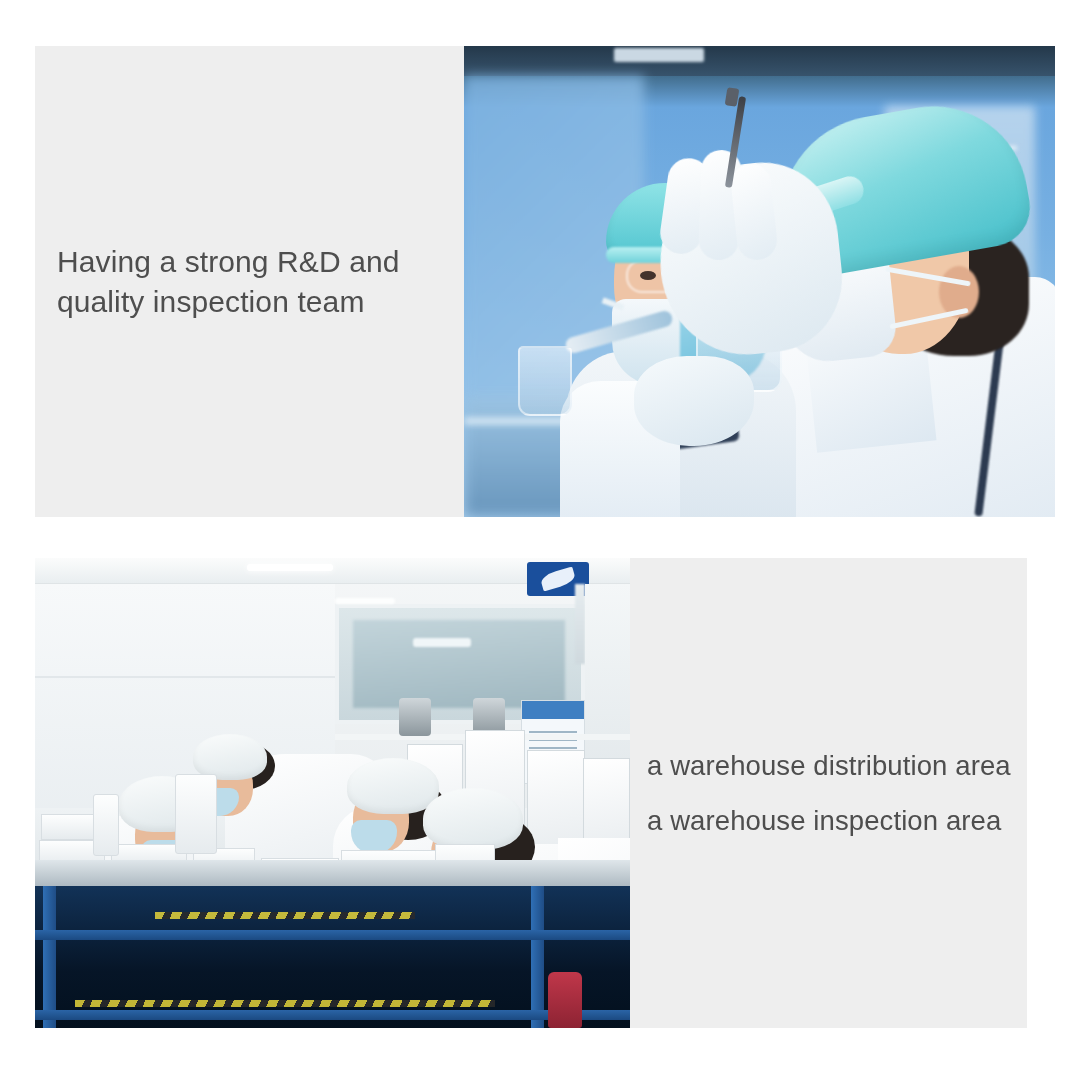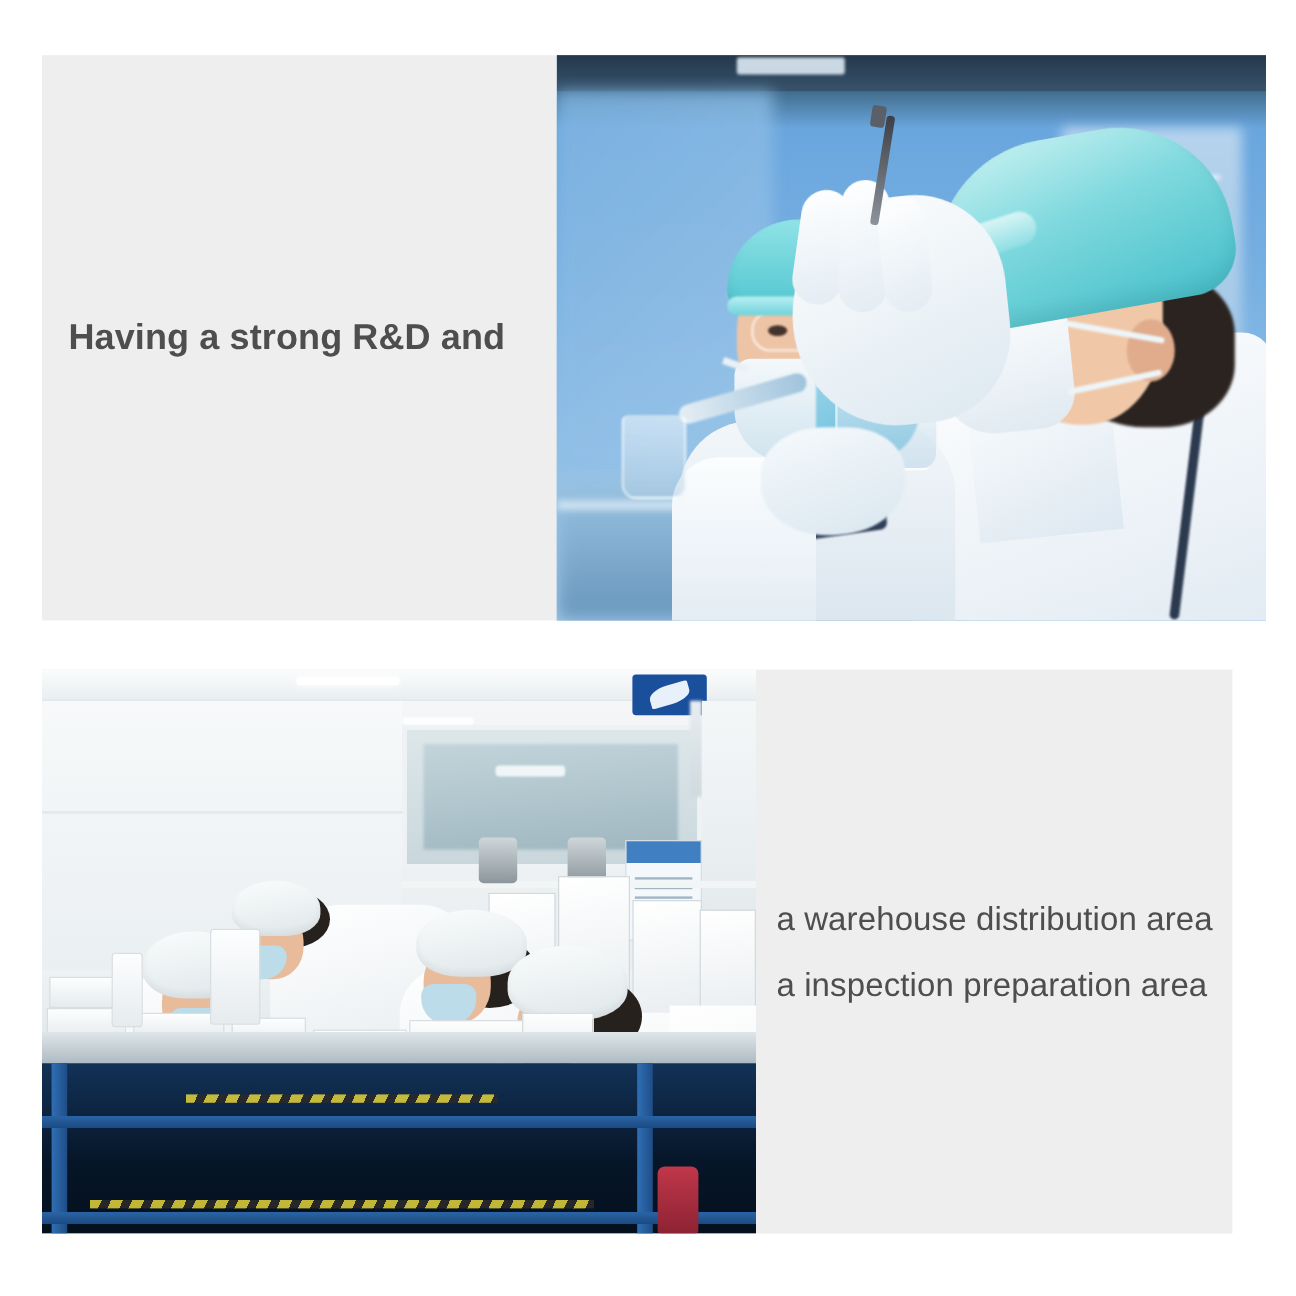--- a/index.html
+++ b/index.html
@@ -21,21 +21,21 @@
     width:429px; height:100%;
     background:#eeeeee;
     display:flex; flex-direction:column; justify-content:center;
     padding-left:22px; padding-right:10px;
   }
   .caption-text {
     color:#4e4e4e;
     font-size:30px;
     line-height:1.32;
     letter-spacing:0.1px;
-    font-weight:700;
+    font-weight:400;
   }
 
   .photo-top {
     position:relative;
     width:591px; height:100%;
     overflow:hidden;
     background:#5ea3dd;
   }
 
   
@@ -422,20 +422,21 @@
 </style>
 </head>
 <body>
 
 <div class="page">
 
   <div class="section-top">
 
     <div class="caption-panel-left">
       <div class="caption-text">Having a strong R&amp;D and</div>
+      <div class="caption-text">quality inspection team</div>
     </div>
 
     <div class="photo-top">
       <div class="lab-bg"></div>
       <div class="lab-ceil"></div>
       <div class="lab-ceil-light"></div>
       <div class="lab-wallpanel"></div>
       <div class="lab-shelf"></div>
       <div class="lab-shelf2"></div>
       <div class="lab-shelf3"></div>
@@ -569,17 +570,17 @@
         <div class="tbl-rail" style="top:70px;"></div>
         <div class="tbl-rail" style="top:150px;"></div>
         <div class="tbl-yellow" style="left:120px; top:52px; width:260px;"></div>
         <div class="tbl-yellow" style="left:40px; top:140px; width:420px;"></div>
         <div class="wh-redshoe"></div>
       </div>
     </div>
 
     <div class="caption-panel-right">
       <div class="caption-text-right">a warehouse distribution area</div>
-      <div class="caption-text-right">a inspection preparation area</div>
+      <div class="caption-text-right">a warehouse inspection area</div>
     </div>
   </div>
 
 </div>
 
 </body></html>

